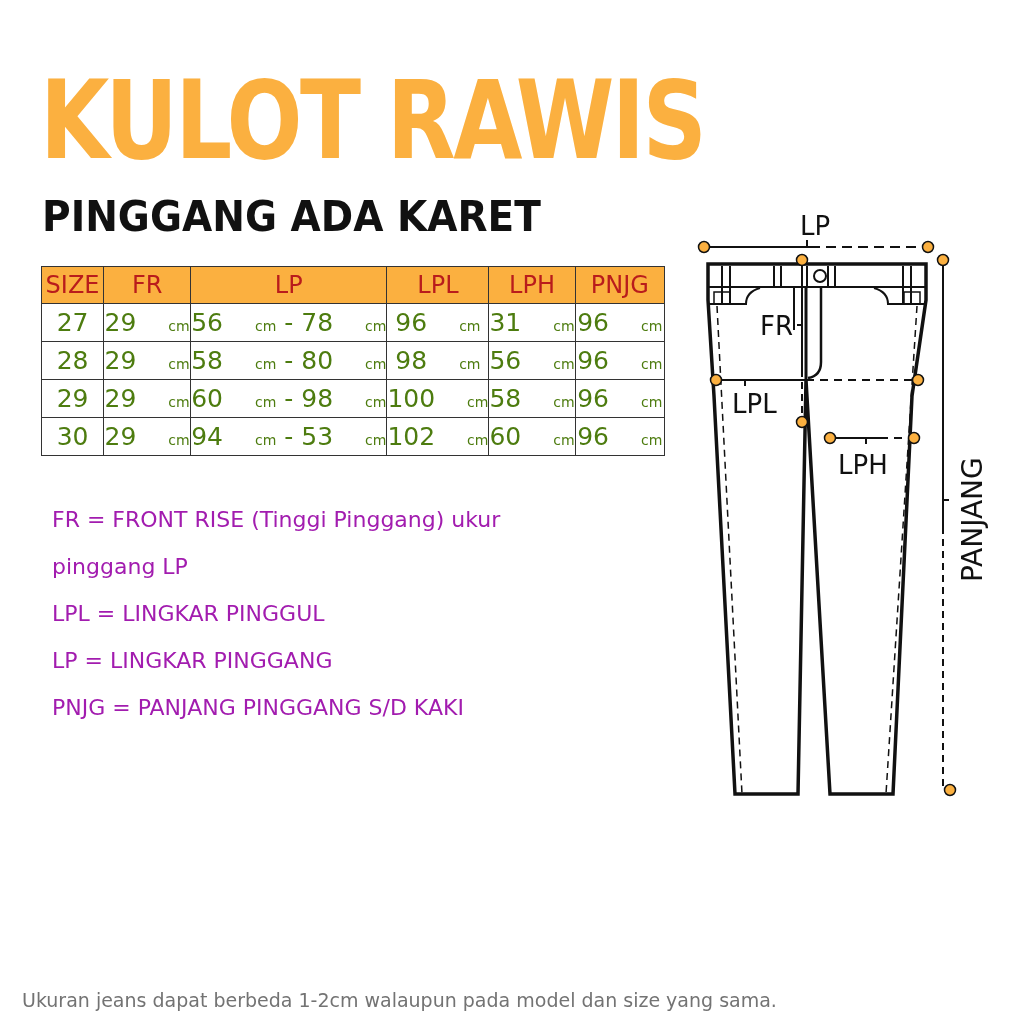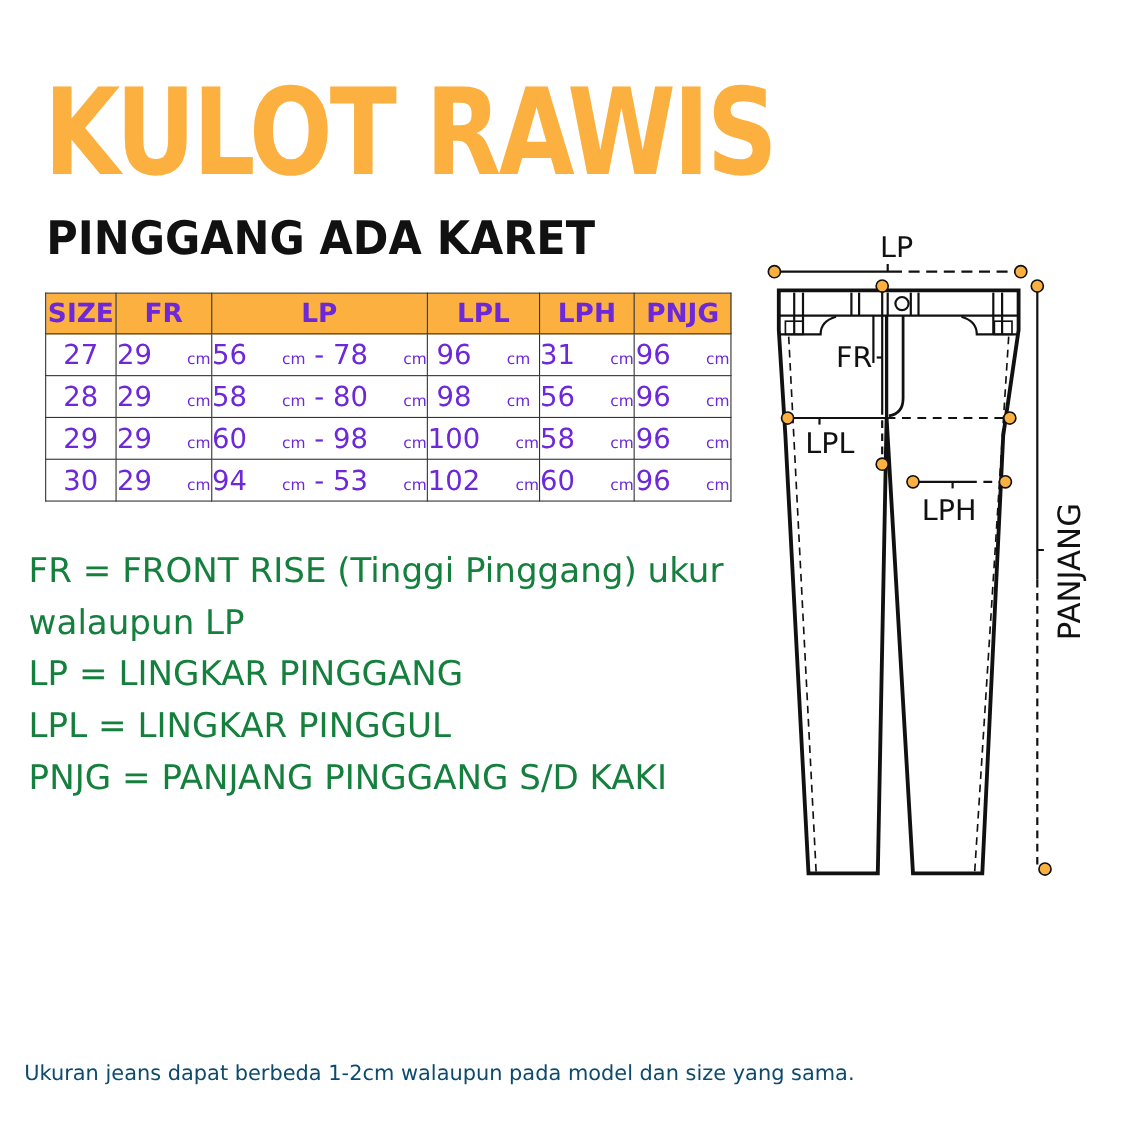--- a/index.html
+++ b/index.html
@@ -21,35 +21,35 @@
       transform: scaleX(0.93); transform-origin: left top;
     }
     table.size-table {
       position: absolute; left: 41px; top: 266px;
       border-collapse: collapse; width: 624px;
     }
     table.size-table th, table.size-table td {
       border: 1.5px solid #333; text-align: center; padding: 0; white-space: nowrap;
     }
     table.size-table th {
-      background: #FBB040; color: #6d28d9; font-weight: bold;
+      background: #FBB040; color: #b91c1c; font-weight: normal;
       font-size: 24px; height: 36px;
     }
     table.size-table td {
-      font-size: 25px; height: 37px; color: #6d28d9;
+      font-size: 25px; height: 37px; color: #4d7c0f;
     }
     .unit { font-size: 14px; margin-left: 32px; }
     .defs {
-      position: absolute; left: 26px; top: 496px; width: 620px;
-      font-size: 31px; line-height: 47px; color: #15803d;
+      position: absolute; left: 52px; top: 496px; width: 620px;
+      font-size: 22px; line-height: 47px; color: #a21caf;
     }
     .defs div { white-space: nowrap; }
     .footer {
-      position: absolute; left: 22px; top: 962px;
-      font-size: 19px; line-height: 28px; color: #0c4a6e; white-space: nowrap;
+      position: absolute; left: 22px; top: 986px;
+      font-size: 19px; line-height: 28px; color: #737373; white-space: nowrap;
     }
     .diagram { position: absolute; left: 680px; top: 200px; width: 344px; height: 620px; }
     .diagram svg { position: absolute; left: 0; top: 0; }
     .lbl { position: absolute; font-size: 26px; color: #111; white-space: nowrap; }
     .lbl-vert {
       position: absolute; font-size: 28px; color: #111; white-space: nowrap;
       transform: rotate(-90deg); transform-origin: left top;
     }
   </style>
 </head>
@@ -108,23 +108,23 @@
       <td><span>94</span><span class="unit">cm</span> <span>-</span> <span>53</span><span class="unit">cm</span></td>
       <td><span>102</span><span class="unit">cm</span></td>
       <td><span>60</span><span class="unit">cm</span></td>
       <td><span>96</span><span class="unit">cm</span></td>
     </tr>
   </tbody>
 </table>
 
 <div class="defs">
   <div>FR = FRONT RISE (Tinggi Pinggang) ukur</div>
-  <div>walaupun LP</div>
+  <div>pinggang LP</div>
+  <div>LPL = LINGKAR PINGGUL</div>
   <div>LP = LINGKAR PINGGANG</div>
-  <div>LPL = LINGKAR PINGGUL</div>
   <div>PNJG = PANJANG PINGGANG S/D KAKI</div>
 </div>
 
 <div class="diagram">
   <svg width="344" height="620" viewBox="0 0 344 620">
     <g fill="none" stroke="#111" stroke-linecap="butt">
 
       <polygon points="28,64 246,64 246,100 232,196 213,594 150,594 126,180 118,594 55,594 34,196 28,100" fill="#fff" stroke-width="3.5"></polygon>
 
       <line x1="28" y1="87" x2="246" y2="87" stroke-width="2"></line>

